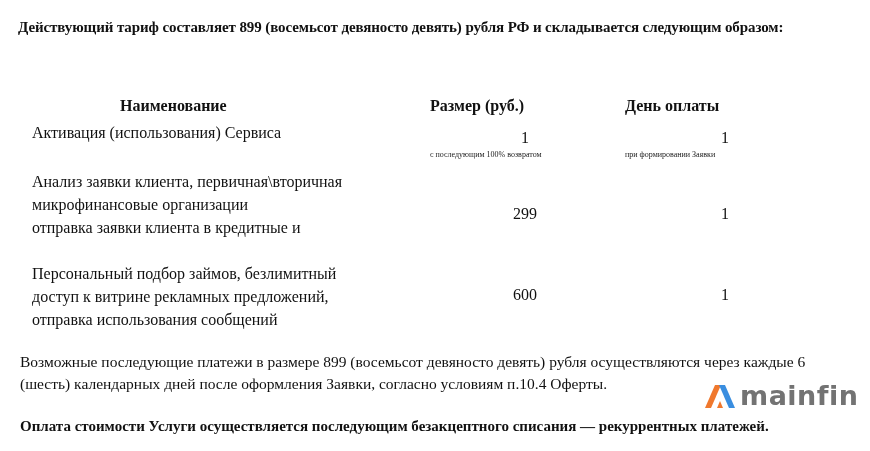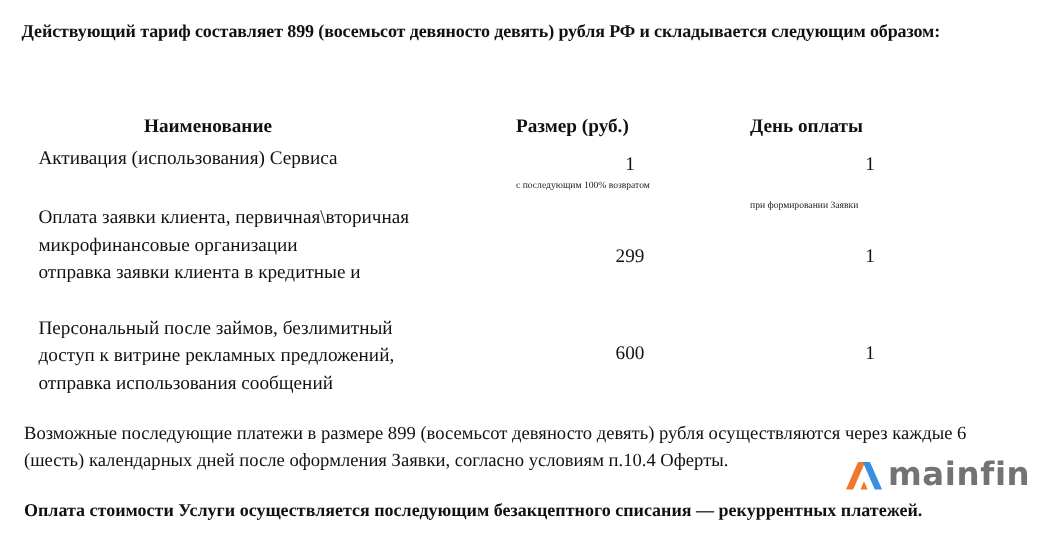--- a/index.html
+++ b/index.html
@@ -49,36 +49,36 @@
 <div>
   <div class="th th-name">Наименование</div>
   <div class="th th-amount">Размер (руб.)</div>
   <div class="th th-day">День оплаты</div>
 
   <div>
     <div class="cell-name" style="top:121px;">Активация (использования) Сервиса</div>
     <div class="cell-num col-amount" style="top:127px;">1</div>
     <div class="note col-amount" style="top:150px;">с последующим 100% возвратом</div>
     <div class="cell-num col-day" style="top:127px;">1</div>
-    <div class="note col-day" style="top:150px;margin-top:16px;">при формировании Заявки</div>
+    <div class="note col-day" style="top:150px;">при формировании Заявки</div>
   </div>
 
   <div>
     <div class="cell-name" style="top:170px;">
-      <div>Оплата заявки клиента, первичная\вторичная</div>
+      <div>Анализ заявки клиента, первичная\вторичная</div>
       <div>микрофинансовые организации</div>
       <div>отправка заявки клиента в кредитные и</div>
     </div>
     <div class="cell-num col-amount" style="top:203px;">299</div>
     <div class="cell-num col-day" style="top:203px;">1</div>
   </div>
 
   <div>
     <div class="cell-name" style="top:262px;">
-      <div>Персональный после займов, безлимитный</div>
+      <div>Персональный подбор займов, безлимитный</div>
       <div>доступ к витрине рекламных предложений,</div>
       <div>отправка использования сообщений</div>
     </div>
     <div class="cell-num col-amount" style="top:284px;">600</div>
     <div class="cell-num col-day" style="top:284px;">1</div>
   </div>
 </div>
 
 <div class="para">Возможные последующие платежи в размере 899 (восемьсот девяносто девять) рубля осуществляются через каждые 6 (шесть) календарных дней после оформления Заявки, согласно условиям п.10.4 Оферты.</div>
 

